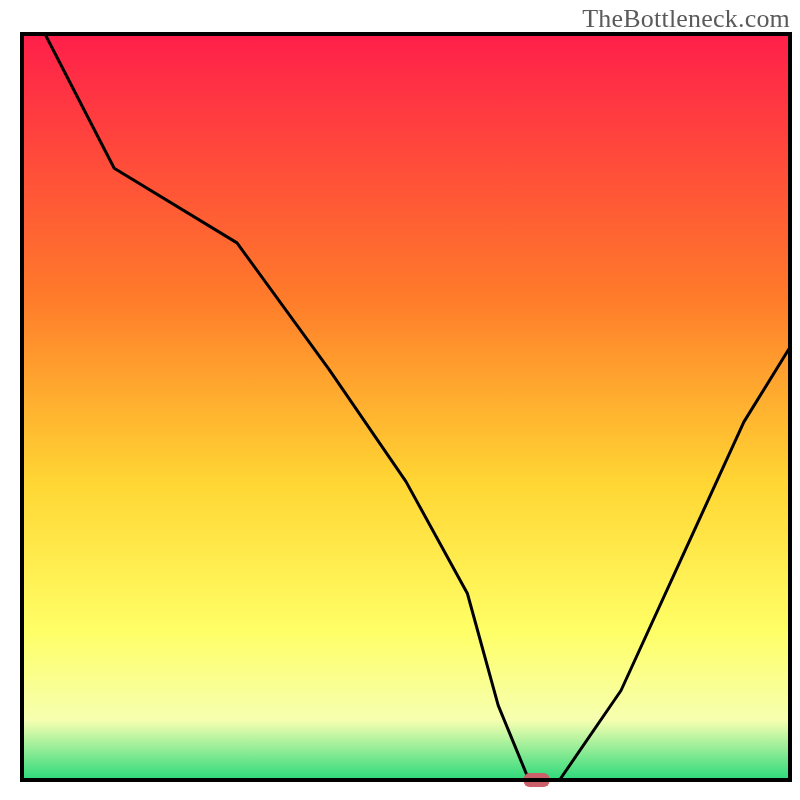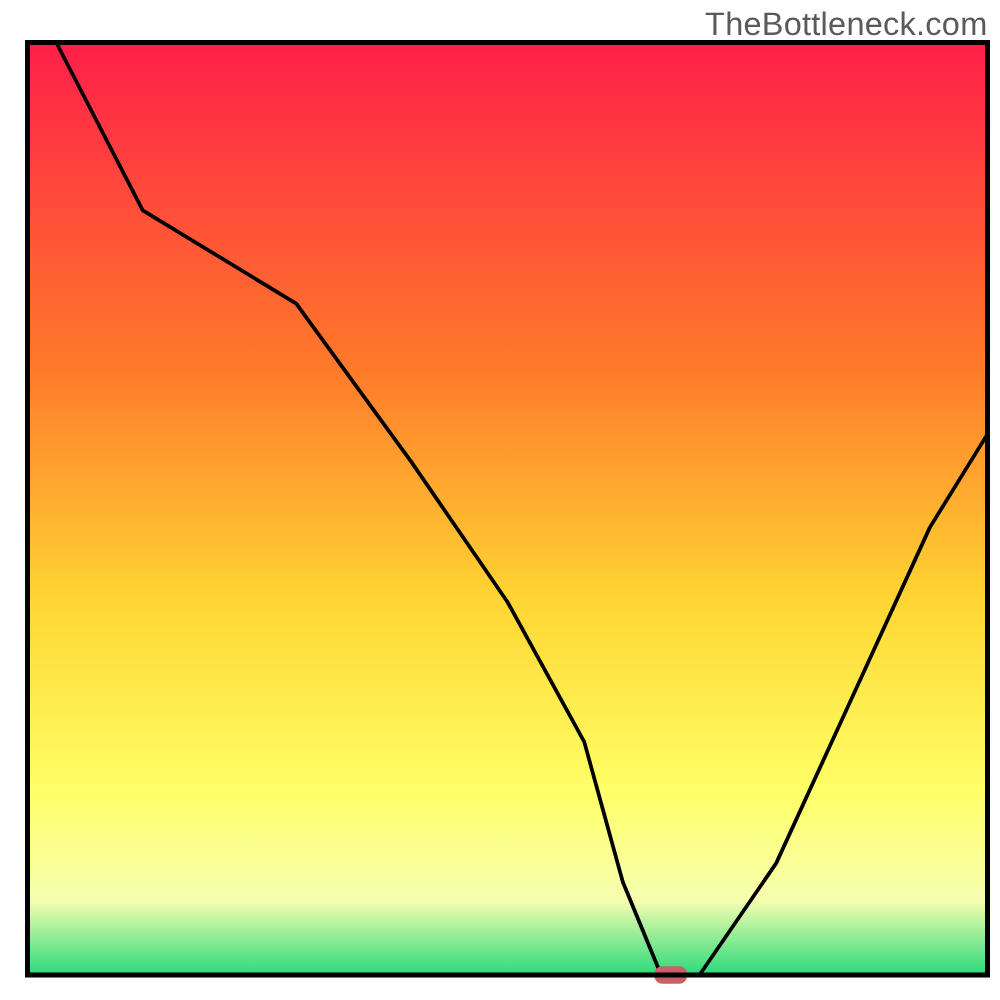--- a/index.html
+++ b/index.html
@@ -7,20 +7,21 @@
     padding: 0;
     width: 800px;
     height: 800px;
     background: #ffffff;
     font-family: Arial, Helvetica, sans-serif;
   }
   .chart-container {
     position: relative;
     width: 800px;
     height: 620px;
+    font-family: Liberation Serif, serif;
   }
   .watermark {
     position: absolute;
     top: 4px;
     right: 10px;
     font-size: 26px;
     font-weight: 500;
     color: #5a5a5a;
     letter-spacing: 0.2px;
     z-index: 5;

